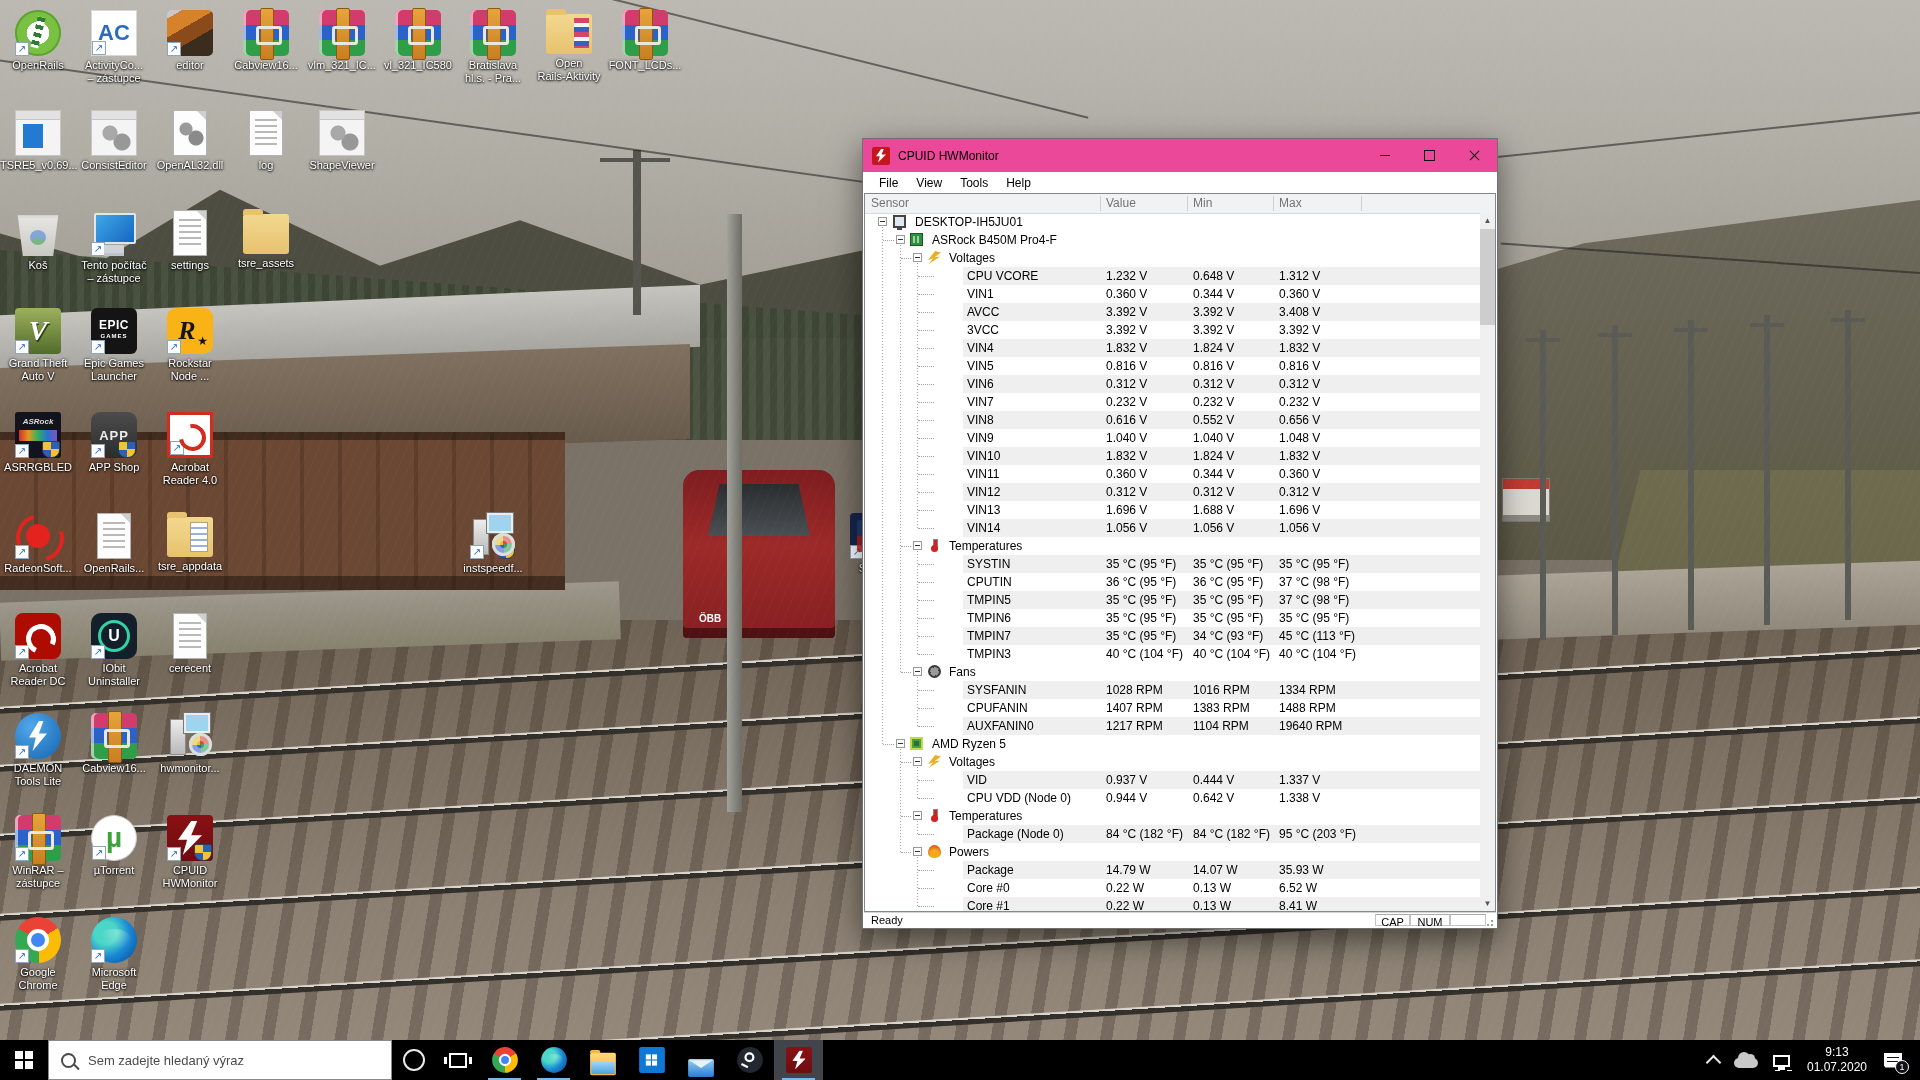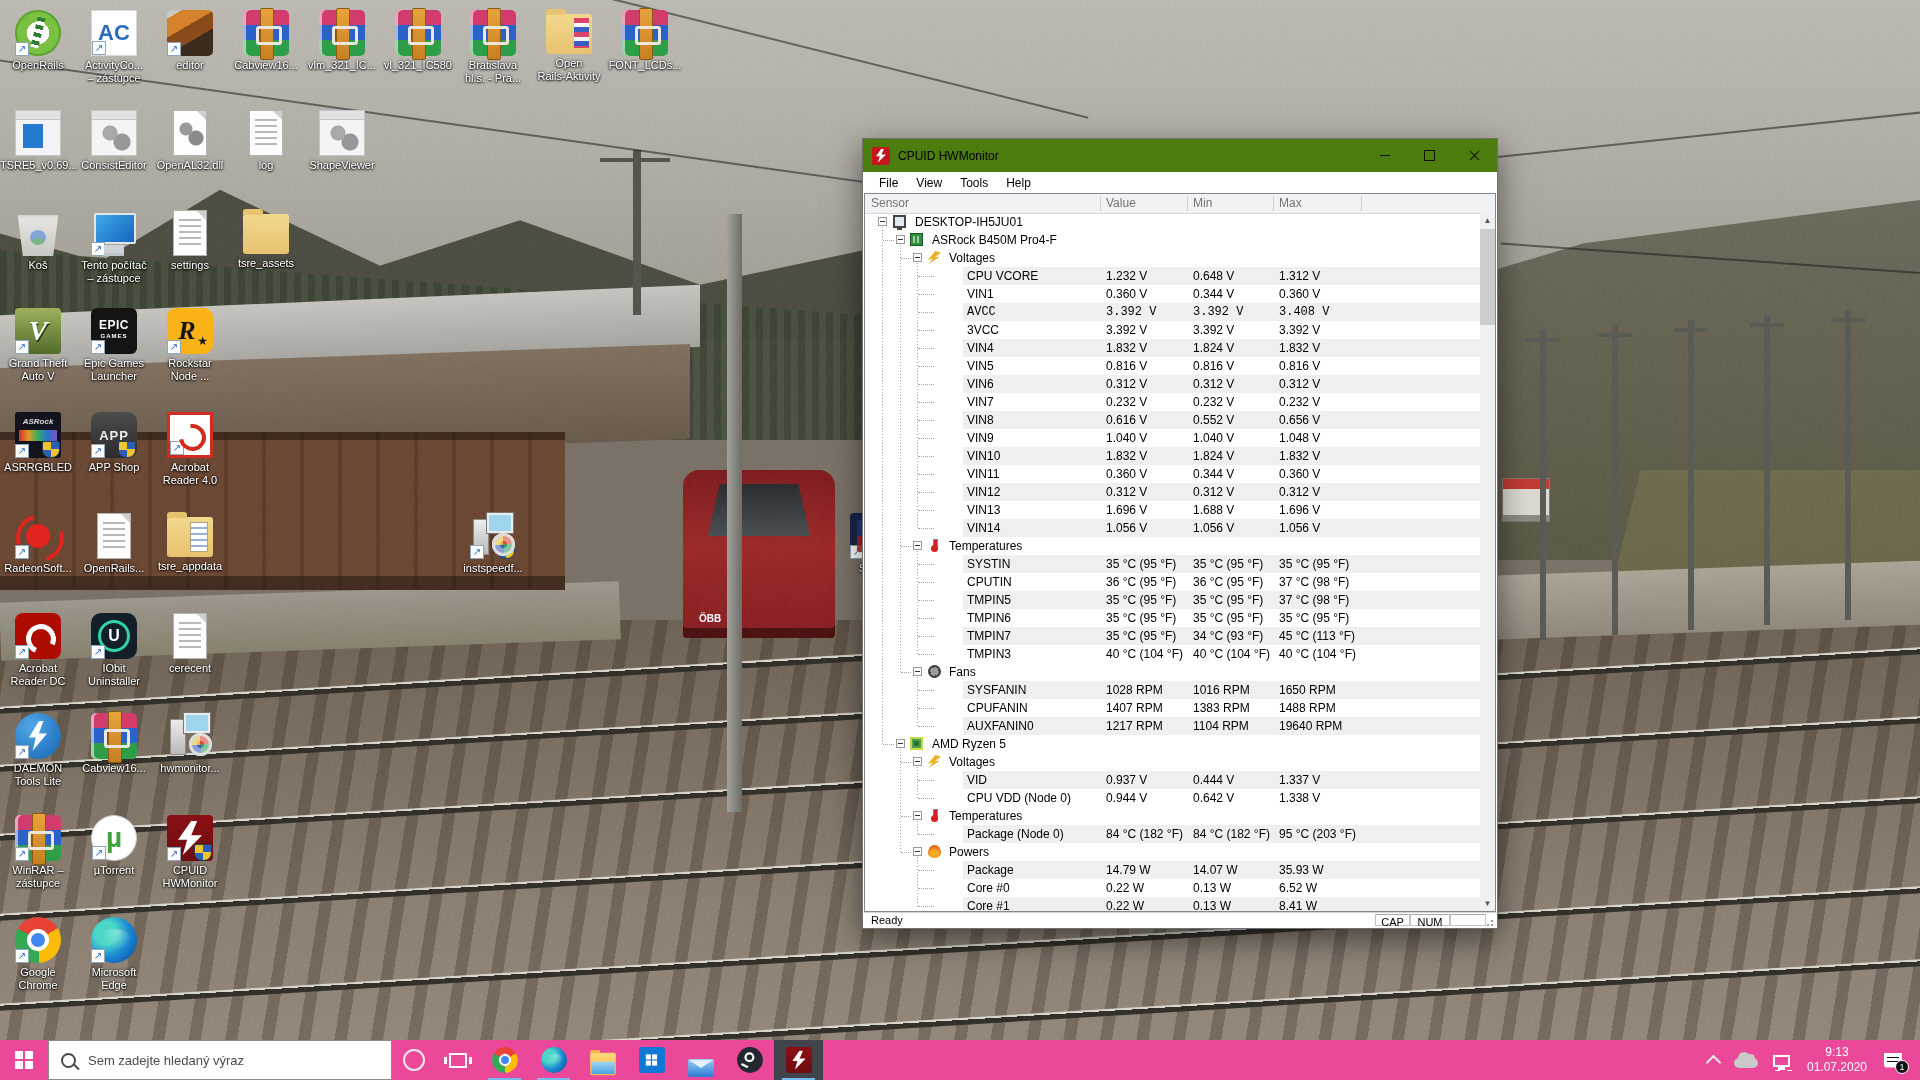--- a/index.html
+++ b/index.html
@@ -182,21 +182,21 @@
     background:#4285f4;border:4px solid #fff;box-sizing:border-box;}
   .ic-edge{border-radius:50%;
     background:radial-gradient(circle at 32% 35%,#4ad7c7 0 26%,#1b88d4 55%,#0d5fae 82%,#0a4f96);}
   .ic-edge::after{content:"";position:absolute;left:6px;top:12px;width:34px;height:22px;border-radius:50%;
     background:radial-gradient(circle at 60% 15%,rgba(255,255,255,.3),transparent 60%);}
 
   
   .hwwin{position:absolute;left:862px;top:138px;width:636px;height:791px;background:#fff;
     border:1px solid #707070;box-sizing:border-box;z-index:100;font-size:12px;color:#000;
     box-shadow:0 10px 30px rgba(0,0,0,.5);}
-  .titlebar{position:absolute;left:0;top:0;right:0;height:33px;background:#4d7c0f;display:flex;align-items:center;}
+  .titlebar{position:absolute;left:0;top:0;right:0;height:33px;background:#ec4899;display:flex;align-items:center;}
   .tb-icon{width:18px;height:18px;margin:0 8px 0 9px;background:#c4161c;border-radius:2px;position:relative;}
   .tb-icon::after{content:"";position:absolute;left:4px;top:2px;width:10px;height:14px;background:#fff;
     clip-path:polygon(55% 0,0 55%,38% 55%,20% 100%,100% 42%,55% 42%,80% 0);}
   .tb-title{font-size:12px;}
   .tb-btns{margin-left:auto;display:flex;height:100%;}
   .tb-btn{width:45px;height:100%;display:flex;align-items:center;justify-content:center;position:relative;}
   .g-min{width:10px;height:1px;background:#111;}
   .g-max{width:9px;height:9px;border:1px solid #111;}
   .g-close{position:relative;width:11px;height:11px;}
   .g-close::before,.g-close::after{content:"";position:absolute;left:-1px;top:5px;width:13px;height:1px;background:#111;}
@@ -251,21 +251,21 @@
   .st-ready{position:absolute;left:7px;top:0;}
   .st-cell{position:absolute;top:1px;bottom:1px;border:1px solid #c3c3c3;border-top-color:#a9a9a9;
     text-align:center;}
   .st-cap{right:86px;width:33px;} .st-num{right:46px;width:38px;} .st-blank{right:10px;width:34px;}
   .grip{position:absolute;right:1px;bottom:1px;width:9px;height:9px;
     background:radial-gradient(circle at 2px 8px,#9a9a9a 1px,transparent 1.5px),
                radial-gradient(circle at 6px 8px,#9a9a9a 1px,transparent 1.5px),
                radial-gradient(circle at 6px 4px,#9a9a9a 1px,transparent 1.5px);}
 
   
-  .taskbar{position:absolute;left:0;right:0;bottom:0;height:40px;background:#ec4899;z-index:300;
+  .taskbar{position:absolute;left:0;right:0;bottom:0;height:40px;background:#000000;z-index:300;
     display:flex;align-items:stretch;}
   .tstart{width:48px;display:flex;align-items:center;justify-content:center;position:relative;}
   .win-logo{position:relative;width:8px;height:8px;background:#fff;
     box-shadow:10px 0 0 #fff,0 10px 0 #fff,10px 10px 0 #fff;margin:-10px 0 0 -10px;}
   .tsearch{width:344px;background:#fff;border:1px solid #8a8a8a;box-sizing:border-box;
     display:flex;align-items:center;}
   .mag{position:relative;width:11px;height:11px;border:2px solid #4a4a4a;border-radius:50%;
     margin:0 10px 0 12px;flex:none;}
   .mag::after{content:"";position:absolute;width:7px;height:2px;background:#4a4a4a;
     transform:rotate(45deg);right:-6px;bottom:-2px;}
@@ -727,21 +727,21 @@
             <span class="cellv" style="left: 241px;">1.232 V</span>
             <span class="cellv" style="left: 328px;">0.648 V</span>
             <span class="cellv" style="left: 414px;">1.312 V</span>
           </div>
           <div class="trow l3" style="top: 72px;">
             <span class="lab" style="left: 102px;">VIN1</span>
             <span class="cellv" style="left: 241px;">0.360 V</span>
             <span class="cellv" style="left: 328px;">0.344 V</span>
             <span class="cellv" style="left: 414px;">0.360 V</span>
           </div>
-          <div class="trow l3" style="top: 90px; font-family: Liberation Mono, monospace;">
+          <div class="trow l3" style="top: 90px;">
             <div class="shade"></div>
             <span class="lab" style="left: 102px;">AVCC</span>
             <span class="cellv" style="left: 241px;">3.392 V</span>
             <span class="cellv" style="left: 328px;">3.392 V</span>
             <span class="cellv" style="left: 414px;">3.408 V</span>
           </div>
           <div class="trow l3" style="top: 108px;">
             <span class="lab" style="left: 102px;">3VCC</span>
             <span class="cellv" style="left: 241px;">3.392 V</span>
             <span class="cellv" style="left: 328px;">3.392 V</span>
@@ -866,21 +866,21 @@
           <div class="trow l2" style="top: 450px;">
             <div class="box" style="left: 48px;"></div>
             <div class="ti ti-fan" style="left: 63px;"></div>
             <span class="lab" style="left: 84px;">Fans</span>
           </div>
           <div class="trow l3" style="top: 468px;">
             <div class="shade"></div>
             <span class="lab" style="left: 102px;">SYSFANIN</span>
             <span class="cellv" style="left: 241px;">1028 RPM</span>
             <span class="cellv" style="left: 328px;">1016 RPM</span>
-            <span class="cellv" style="left: 414px;">1650 RPM</span>
+            <span class="cellv" style="left: 414px;">1334 RPM</span>
           </div>
           <div class="trow l3" style="top: 486px;">
             <span class="lab" style="left: 102px;">CPUFANIN</span>
             <span class="cellv" style="left: 241px;">1407 RPM</span>
             <span class="cellv" style="left: 328px;">1383 RPM</span>
             <span class="cellv" style="left: 414px;">1488 RPM</span>
           </div>
           <div class="trow l3" style="top: 504px;">
             <div class="shade"></div>
             <span class="lab" style="left: 102px;">AUXFANIN0</span>

